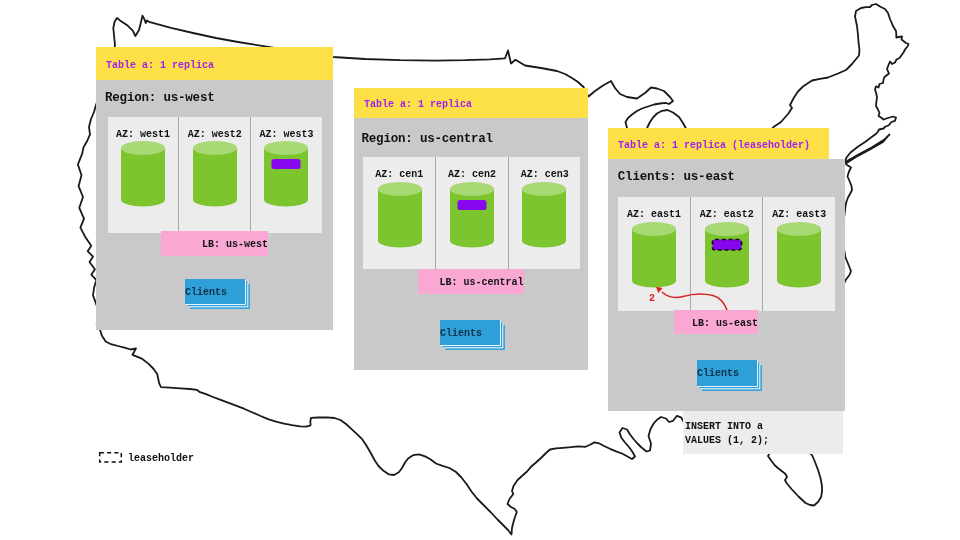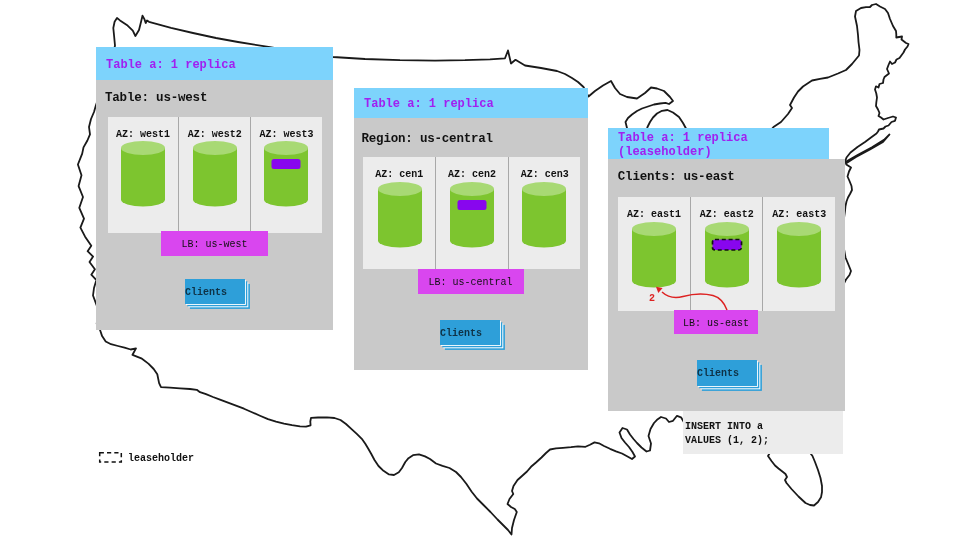--- a/index.html
+++ b/index.html
@@ -1,46 +1,46 @@
 <!DOCTYPE html>
 <html><head>
 <meta charset="utf-8">
 <style>
   html,body{margin:0;padding:0;}
   body{width:960px;height:540px;background:#ffffff;position:relative;overflow:hidden;
        font-family:"Liberation Mono", monospace;}
   .abs{position:absolute;}
-  .hdr{background:#7dd3fc;color:#a020f0;font-size:12px;font-weight:bold;}
+  .hdr{background:#fde047;color:#a020f0;font-size:10px;font-weight:bold;}
   .hdr span{position:absolute;left:10px;top:calc(50% + 1px);transform:translateY(-50%);}
   .pbody{background:#c9c9c9;}
   .rtitle{color:#111;font-size:12.5px;font-weight:bold;letter-spacing:-0.2px;white-space:nowrap;}
   .azc{background:#ececec;display:flex;}
   .azcell{flex:1 1 0;position:relative;text-align:center;}
   .azcell + .azcell{border-left:1px solid #a8a8a8;}
   .azlab{font-size:10px;color:#111;margin-top:12px;font-weight:bold;}
-  .lb{background:#d946ef;font-size:10px;color:#111;text-align:center;font-weight:normal;}
+  .lb{background:#f9a8d4;font-size:10px;color:#111;text-align:right;font-weight:bold;}
   .clients{background:#2e9fd9;color:#0f3246;font-size:10px;font-weight:bold;
            box-shadow:0.9px 0.9px 0 #fff, 2.3px 2.3px 0 #2e9fd9, 3.3px 3.3px 0 #fff, 4.9px 4.9px 0 #2e9fd9;}
   .insert{background:#ececec;font-size:10px;color:#111;line-height:14px;font-weight:bold;}
 </style>
 </head>
 <body>
 
 <svg class="abs" style="left:0;top:0" width="960" height="540" viewBox="0 0 960 540">
   <g fill="none" stroke="#1a1a1a" stroke-width="1.8" stroke-linejoin="round" stroke-linecap="round">
     <path d="M 117,18 L 114.6,21.7 113.3,28 114.1,36 115,45.5 112,60 105,80 98.5,98 96,105 94,112 91,119 89,127 90,134.4 87.4,140.5 83.5,147.4 82.2,153.6 77.9,164.5 81.5,175.3 78.6,186.1 83,197 79.3,207.8 84,218.7 80.4,227.7 85.1,236.7 91.3,245.8 87.6,251.2 93.1,256.6 89.5,262 94.9,269.3 91.3,274.7 96.4,280.1 94,288 93,295.5 96.7,305.4 98.5,314.4 96.7,323.5 100.3,330.7 102.1,336.1 105.7,341.5 111,344.2 118,346 124.5,347.6 130.7,349.5 136,348.4 132.5,354.8 141.3,358.3 148.4,363.6 153.7,369 157.3,374.3 159.1,383.1 161,387.2 170,387.7 180,388.3 190,389 196.8,389.8 200,392.2 206,394.2 213,397 220,399.6 228,402.6 236,405.6 244,408.7 252,412.2 260,415.8 268,419.2 276,421.6 284,423.6 292,425.2 300,426.4 306,426.6 310.6,425.3 310.3,421.5 311,417.8 318,417.5 327,417.3 334.5,418 340.5,420 346,424 351.3,428.8 356.8,433.8 361.8,438.8 365.3,443.8 368.3,448.8 371.3,454 374.5,460 378.5,466 383.5,470.8 389,474.4 394,475 398.8,472.3 402,468 405.3,462 408.5,458.2 413,455.2 419,454.4 425,456.4 430,459 436,463.5 442.5,465.8 449.5,468 456,472 461,477 466.5,484 471.5,491.5 477,498.5 483,504.5 490.5,512 497.5,519.5 503.5,525.5 508,530 511.5,534.5 512,528 514,520 516.8,512 514.8,509 511,507 507.5,504 509.5,499 513.3,494 512,491 513.5,486 517.5,480 522,476 527,471.5 531,466.8 536,462.5 541.5,457.5 546,453 550,449.5 556,448.3 563,447.8 571,447.2 578,446.4 585.5,446.8 590,444.8 594.5,442.4 599,443.3 604,446 610,448.8 616,451.3 622,453.5 627.5,456.5 632,459 635,456.5 632.5,452 629,447 625,442.5 621.5,438 619.5,432.5 622.5,428 627,429.5 630,434.5 633.5,439 637,443 641.5,447.5 646.5,451.5 650,450.5 651,443.5 648.5,436 650.5,429 654,423 657,419.8 661,417 666,418.5 669,422 673,420.8 677,415.8 681,417.3 685,424 690,433 700,438.5 714,441 729,444.2 744,447 757,449.5 770,452.5 768,456 771.5,461 775,465.5 778.5,468.5 783,472 785.5,474 787,477 785,480 786.5,483 791.5,489 798.5,496.5 805.5,503 810,505 814,505.5 818,502 821,497.3 822,492 822,486 820.5,478 818,470 815,462 812.5,456 810,452.8 808,444 804,430 800.5,415 797.5,399 796,379 801,359 809,339 819,320 831,304 841,289 846,279.5 849.5,275 851,271 849,266 845.5,257.5 843.5,246 842.5,234 843.5,222 845,211 845.5,206 846.5,201.5 848,197.5 850,194 852,190 851.5,186 849.5,181 847.5,176.5 849,171.5 851,167.5 846.3,164.5 845.3,161 846.5,157.5 850.5,152.5 857.5,147 865,142 871,137.5 876.5,133.5 878,131.5 879,129.5 883.5,128.5 885.5,126.5 888.5,125.5 891.5,122 895,120.8 896,117.5 893,116.5 888,118 883.5,119.5 881,117.5 878.5,116 879.5,113 878,109.5 876,106 876.3,102.5 877,97.5 876.3,93.5 875,89.5 876,86.3 878.5,87.5 879.5,84 883,83 883.5,79.5 884.5,77 889,73.5 887,69 888.5,65 890,61.5 892,64 895,62.5 896.5,59.5 899.5,58 903.5,52.5 905,49.5 907.5,46.5 908.5,44 906,43 901.5,39.5 902,36.5 896.3,37.5 896.3,34.5 896,31 893,26 890,19 888,13 885,9 880,6.5 876,4 872,5 870,7 866,7.2 861,8 856,11 855,16.5 857,26 858,35 858.5,42 859.5,50 859,55.5 852,64 846,70 838,73.5 828,77.5 820,78.8 812,80.5 803,86.5 798,91.5 794,97.5 790,105 792,108 788,114 781,122 773.5,127 770,131 763,141 753,152.5 743,160.5 731,166.5 719,168 708,165 700,158 693,148 689,137 686,128.5 683,123 679,117 673,112.5 667.5,110 662,110.8 657,113.5 653,117.5 650,122 647.5,127 645.5,133 643,145 640.5,158 638,170 635.5,168 633,158 630.5,146 628.5,136 627,128 625.5,122 628,118 632,114.5 637,111 642,108.5 648,106.5 654,104.5 660,103.5 665.5,102.8 669,104 673,101 670,97 664,91 657,88.5 651,87.5 645,93 637,98.5 627,97 620,94 615,88 611,81 603,85.5 595,91 588.5,96.5 586,92 583.5,87 578,82 572,78 565,74 557,71 541,68 525,65.5 515.5,59.8 511,63.5 508,50.5 505,58.3 490,59.3 465,60.2 435,60.6 400,60.2 365,59 333,57 300,52.5 270,47.2 238,42 216,38 193,33 171,27.8 149,21.8 147,20.4 145.7,23 144.4,19.1 142.5,15.6 141,22 139,30 135.4,36 132.8,30.7 127.6,25.6 120,20.4 Z"></path>
     <path d="M 845.8,161.8 L 858,154.8 872,147.2 884,139.8 889.5,134.5 883,142 870,149.5 856,157 847,162.8"></path>
   </g>
 </svg>
 
 <div class="abs hdr" style="left:96px;top:47px;width:237px;height:33px">
     <span>Table a: 1 replica</span>
   </div>
 <div class="abs pbody" style="left:96px;top:80px;width:237px;height:250px"></div>
-<div class="abs rtitle" style="left:105px;top:91.3px">Table: us-west</div>
+<div class="abs rtitle" style="left:105px;top:91.3px">Region: us-west</div>
 <div class="abs azc" style="left:107.5px;top:116.75px;width:214.5px;height:115.75px">
   <div class="azcell">
       <div class="azlab">AZ: west1</div>
     </div>
   <div class="azcell">
       <div class="azlab">AZ: west2</div>
     </div>
   <div class="azcell">
       <div class="azlab">AZ: west3</div>
     </div>

